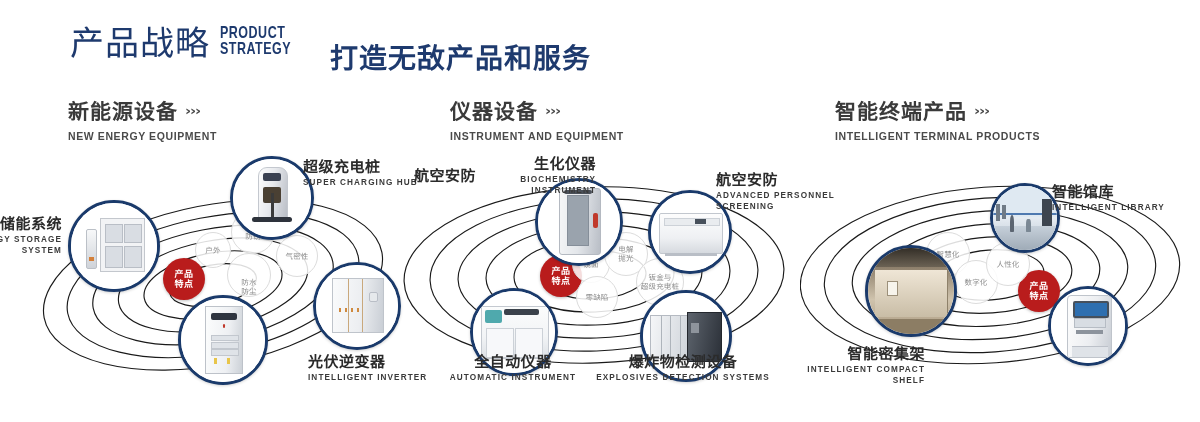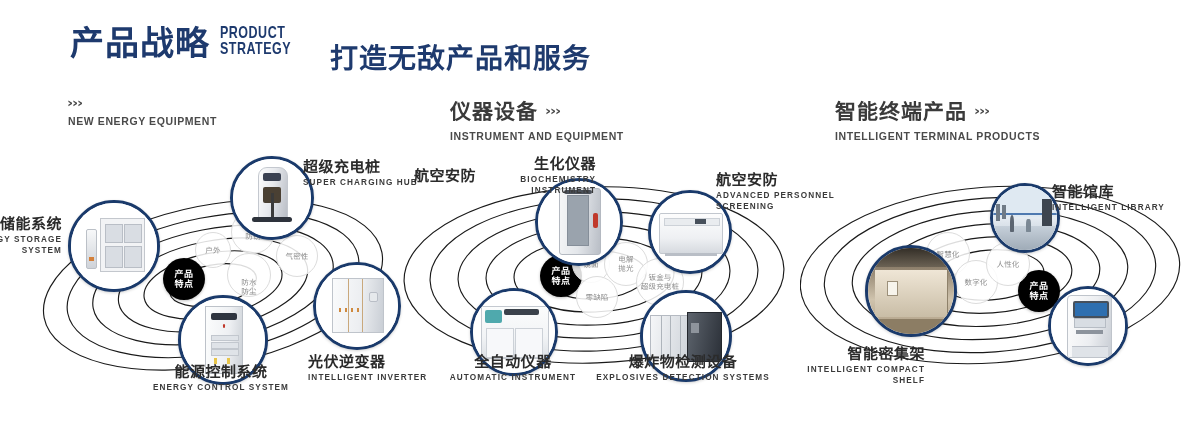--- a/index.html
+++ b/index.html
@@ -10,21 +10,21 @@
     font-family:"Liberation Sans","DejaVu Sans",sans-serif;
     overflow:hidden;
     position:relative;
     color:#2b2b2b;
   }
   .page{position:relative;width:1200px;height:422px;}
 
   
   .header{position:absolute;left:70px;top:26px;display:flex;align-items:flex-end;}
   .brand-cn{
-    font-size:34px;font-weight:bold;letter-spacing:1px;
+    font-size:34px;font-weight:normal;letter-spacing:1px;
     color:#1e3a6e;line-height:1;
     font-family:"DejaVu Sans","Liberation Sans",sans-serif;
   }
   .brand-en{
     margin-left:10px;margin-bottom:2px;
     color:#1e3a6e;font-weight:bold;line-height:0.95;
     font-size:12.5px;letter-spacing:0.5px;
     transform:scaleY(1.35);transform-origin:bottom left;
     font-family:"Liberation Sans",sans-serif;
   }
@@ -67,21 +67,21 @@
     position:absolute;border-radius:50%;
     border:3px solid #1a3a6b;
     overflow:hidden;background:#fff;
     box-shadow:0 1px 3px rgba(0,0,0,.18);
   }
   .bubble .pic{width:100%;height:100%;position:relative;overflow:hidden;}
 
   
   .core{
     position:absolute;border-radius:50%;
-    background:#000000;color:#fff;
+    background:#b91c1c;color:#fff;
     display:flex;flex-direction:column;align-items:center;justify-content:center;
     font-size:9px;font-weight:bold;line-height:1.12;letter-spacing:0.5px;
     box-shadow:0 1px 3px rgba(0,0,0,.25);
     font-family:"DejaVu Sans","Liberation Sans",sans-serif;
     text-align:center;
   }
   .core b{display:block;font-weight:bold;}
 
   
   .feat{
@@ -200,20 +200,21 @@
     <div class="brand-cn">产品战略</div>
     <div class="brand-en">
       <span>PRODUCT</span>
       <span>STRATEGY</span>
     </div>
   </div>
   <div class="headline">打造无敌产品和服务</div>
 
   <div class="sect" id="sect-1">
     <div class="cn">
+      <span>新能源设备</span>
       <span class="arrows">›››</span>
     </div>
     <div class="en">NEW ENERGY EQUIPMENT</div>
   </div>
 
   <div class="sect" id="sect-2">
     <div class="cn">
       <span>仪器设备</span>
       <span class="arrows">›››</span>
     </div>
@@ -318,24 +319,20 @@
           <div class="disp"></div>
           <div class="red"></div>
           <div class="row" style="top:42%;"></div>
           <div class="row" style="top:53%;"></div>
           <div class="row" style="top:64%;"></div>
           <div class="warn" style="left:22%;top:78%;"></div>
           <div class="warn" style="left:58%;top:78%;"></div>
         </div>
       </div>
     </div>
-    <div class="cap ca" style="left:118px;top:210px;width:190px;">
-      <div class="cn">能源控制系统</div>
-      <div class="en">ENERGY CONTROL SYSTEM</div>
-    </div>
   </div>
 
   <div class="cluster" id="cluster-2">
     <div class="rings">
       <svg width="400" height="250" viewBox="0 0 400 250">
         <g fill="none" stroke="#1a1a1a" stroke-width="1.15" transform="rotate(-2 196 125)">
           <ellipse cx="196" cy="125" rx="52" ry="24"></ellipse>
           <ellipse cx="196" cy="125" rx="80" ry="37"></ellipse>
           <ellipse cx="196" cy="125" rx="108" ry="50"></ellipse>
           <ellipse cx="196" cy="125" rx="136" ry="63"></ellipse>
@@ -346,21 +343,21 @@
     </div>
 
     <div class="core" style="left:142px;top:105px;width:42px;height:42px;">
       <b>产品</b>
       <b>特点</b>
     </div>
 
     <div class="feat" style="left:174px;top:95px;width:36px;height:36px;">
       <span>镜面</span>
     </div>
-    <div class="feat" style="left:206px;top:92px;width:42px;height:42px;">
+    <div class="feat" style="left:206px;top:82px;width:42px;height:42px;">
       <span>电解</span>
       <span>抛光</span>
     </div>
     <div class="feat" style="left:178px;top:126px;width:40px;height:40px;">
       <span>零缺陷</span>
     </div>
     <div class="feat" style="left:238px;top:108px;width:46px;height:46px;">
       <span>钣金与</span>
       <span>超级充电桩</span>
     </div>

